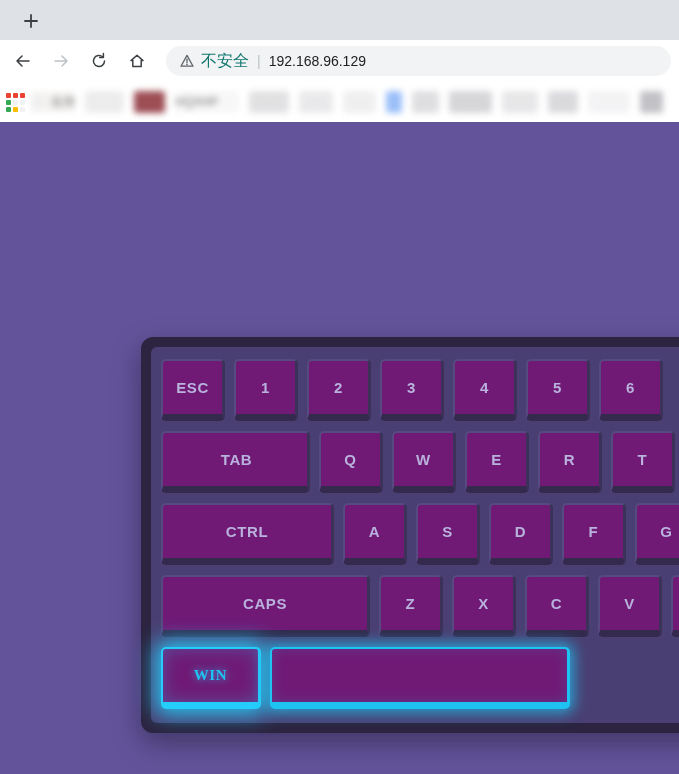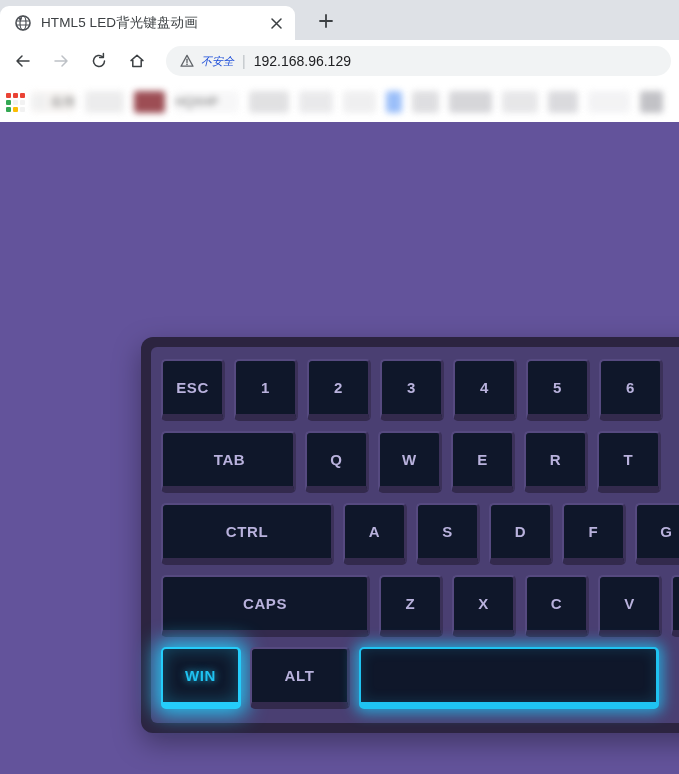--- a/index.html
+++ b/index.html
@@ -61,21 +61,21 @@
   }
   .nav-btn.disabled { color: #bdc1c6; }
   .omnibox {
     flex: 1 1 auto; height: 30px;
     background: #f1f3f4; border-radius: 15px;
     display: flex; align-items: center;
     padding: 0 14px; margin-left: 6px;
     min-width: 0;
   }
   .warn-icon { color:#5f6368; margin-right: 7px; display:flex; align-items:center; }
-  .warn-text { font-size: 11px; color: #1d4ed8; white-space: nowrap; font-style: italic; }
+  .warn-text { font-size: 16px; color: #0f766e; white-space: nowrap; }
   .omni-sep { color: #bdc1c6; margin: 0 8px; font-size: 14px; }
   .omni-url { font-size: 14px; color: #202124; white-space: nowrap; }
 
   .bookmarks {
     height: 40px; background: #ffffff;
     position: relative; overflow: hidden;
     display: flex; align-items: center; padding: 0 6px;
   }
   .bm {
     height: 22px; margin-right: 10px; border-radius: 3px;
@@ -110,42 +110,42 @@
   .keyboard-inner {
     background: #4a3f72;
     border-radius: 6px;
     padding: 12px 10px 14px 10px;
   }
   .krow { display: flex; margin-bottom: 10px; }
   .krow:last-child { margin-bottom: 0; }
 
   .key {
     height: 62px;
-    background: #0f172a;
+    background: #701a75;
     border-radius: 5px;
     margin-right: 9px;
     position: relative;
     display: flex; align-items: center; justify-content: center;
     font-size: 15px; font-weight: bold;
     color: #b9b2dd;
     letter-spacing: .6px;
     border-bottom: 7px solid #332a4d;
     border-right: 3px solid #3b3159;
     border-left: 2px solid #564a80;
     border-top: 2px solid #564a80;
     flex: 0 0 auto;
   }
   .key:last-child { margin-right: 0; }
   .key.w1  { width: 64px; }
   .key.esc { width: 64px; }
-  .key.tab { width: 135px; padding-left: 11px; }
+  .key.tab { width: 149px; padding-left: 11px; }
   .key.caps{ width: 173px; }
   .key.shift{width: 209px; }
   .key.ctrl{ width: 100px; }
-  .key.win { width: 80px; }
+  .key.win { width: 100px; font-family: Liberation Serif, serif; }
   .key.alt { width: 100px; }
   .key.space{ width: 300px; }
 
   .key.lit {
     border-color: #1fc3f2;
     border-left-color: #1fc3f2;
     border-top-color: #1fc3f2;
     border-right-color: #1fc3f2;
     border-bottom-color: #1fc3f2;
     border-bottom-width: 7px;
@@ -158,36 +158,20 @@
     text-shadow: 0 0 8px rgba(30,200,245,.9);
   }
   .key.lit .klabel { color:#b9b2dd; }
 </style>
 </head>
 <body>
 
 <div class="browser">
 
   <div class="tabstrip">
-    <div class="tab">
-      <span class="tab-favicon">
-        <svg width="16" height="16" viewBox="0 0 16 16">
-          <circle cx="8" cy="8" r="7" fill="none" stroke="#4d5156" stroke-width="1.6"></circle>
-          <ellipse cx="8" cy="8" rx="3" ry="7" fill="none" stroke="#4d5156" stroke-width="1.2"></ellipse>
-          <path d="M1.2 6 H14.8 M1.2 10 H14.8" stroke="#4d5156" stroke-width="1.2"></path>
-          <path d="M3 3.5 A5 5 0 0 1 7 3 L6 6 Z" fill="#4d5156"></path>
-        </svg>
-      </span>
-      <span class="tab-title">HTML5 LED背光键盘动画</span>
-      <span class="tab-close">
-        <svg width="11" height="11" viewBox="0 0 11 11">
-          <path d="M1 1 L10 10 M10 1 L1 10" stroke="#3c4043" stroke-width="1.5" stroke-linecap="round"></path>
-        </svg>
-      </span>
-    </div>
     <div class="newtab">
       <svg width="14" height="14" viewBox="0 0 14 14">
         <path d="M7 1 V13 M1 7 H13" stroke="#3c4043" stroke-width="1.8" stroke-linecap="round"></path>
       </svg>
     </div>
     <div class="tabstrip-rest"></div>
   </div>
 
   <div class="toolbar">
     <div class="nav-btn">
@@ -340,23 +324,20 @@
             </div>
             <div class="key w1">
               <span class="klabel">V</span>
             </div>
             <div class="key w1"></div>
           </div>
           <div class="krow">
             <div class="key win lit lit-strong">
               <span class="klabel" style="color: rgb(31, 195, 242);">WIN</span>
             </div>
-            <div class="key alt">
-              <span class="klabel">ALT</span>
-            </div>
             <div class="key space lit">
               <span class="klabel"></span>
             </div>
           </div>
         </div>
     </div>
   </div>
 
 </div>
 

